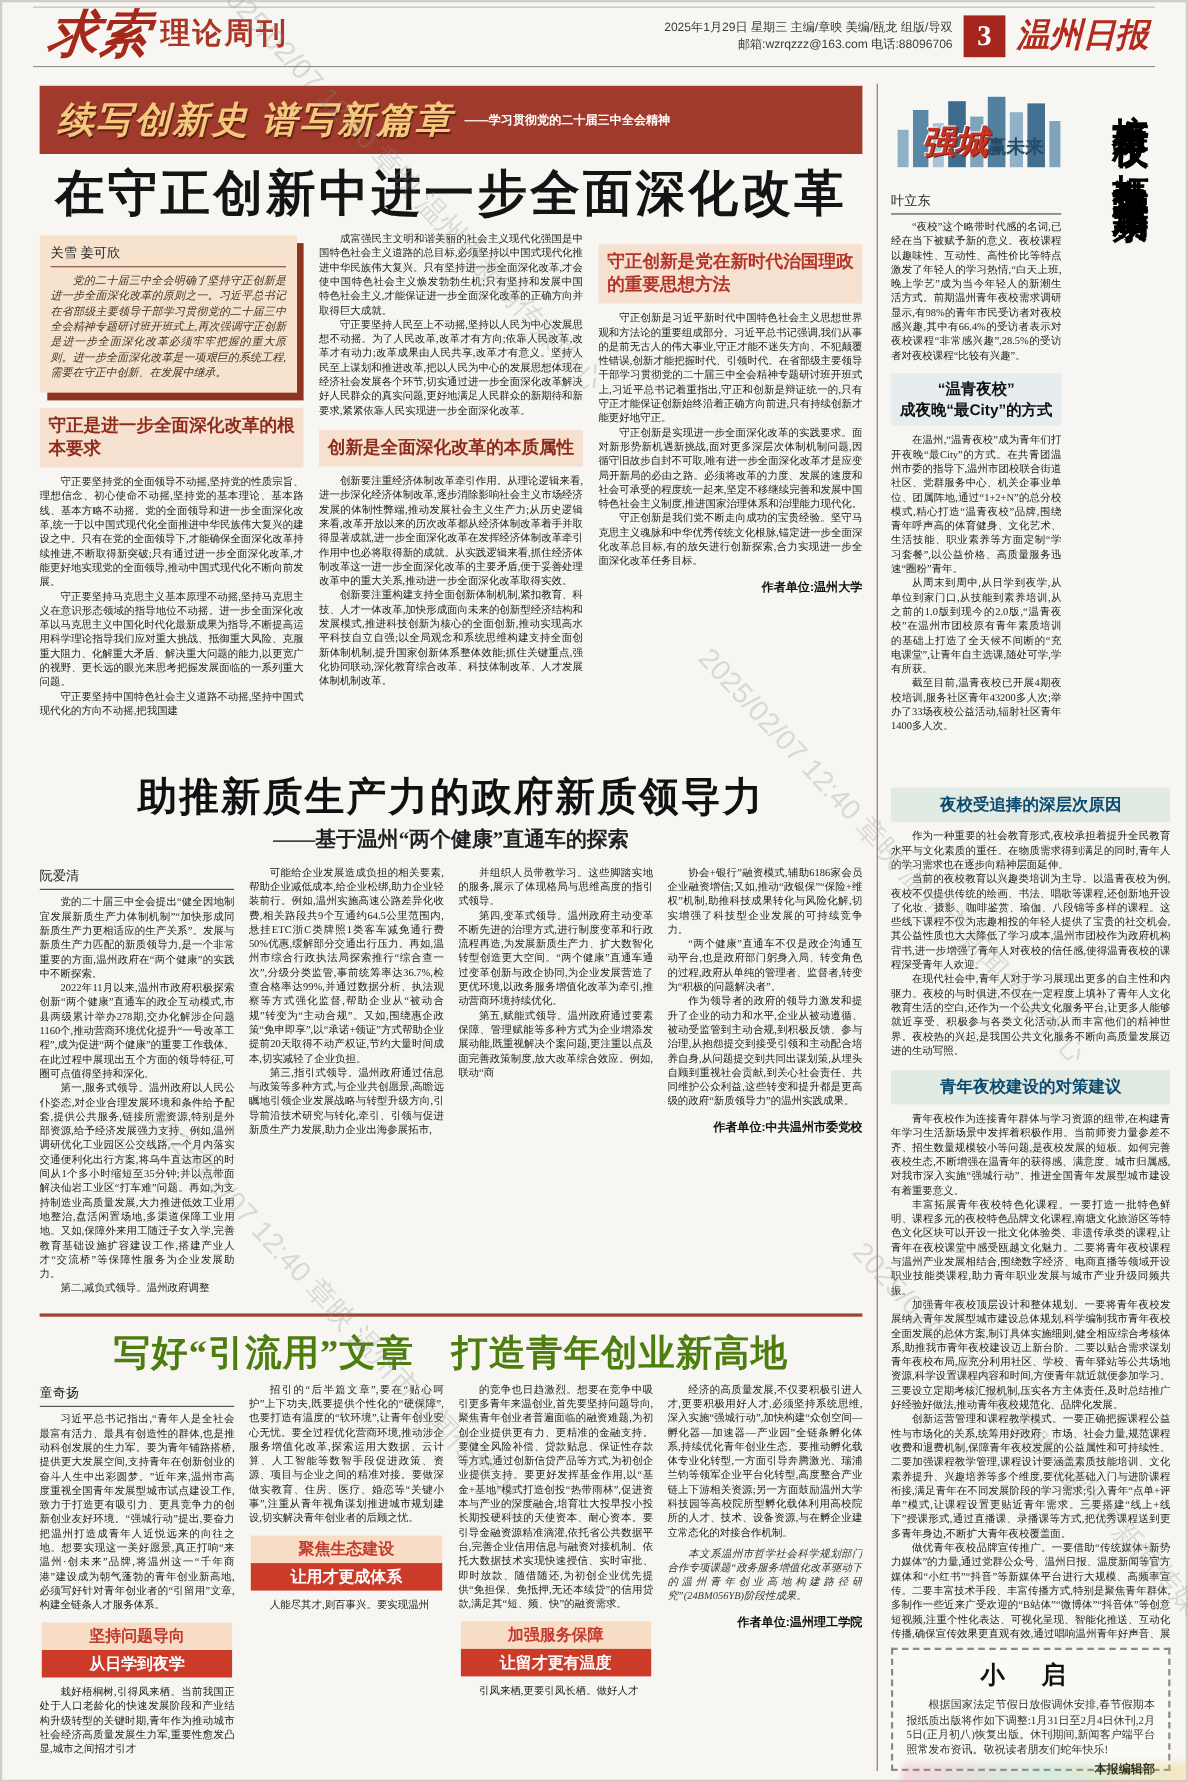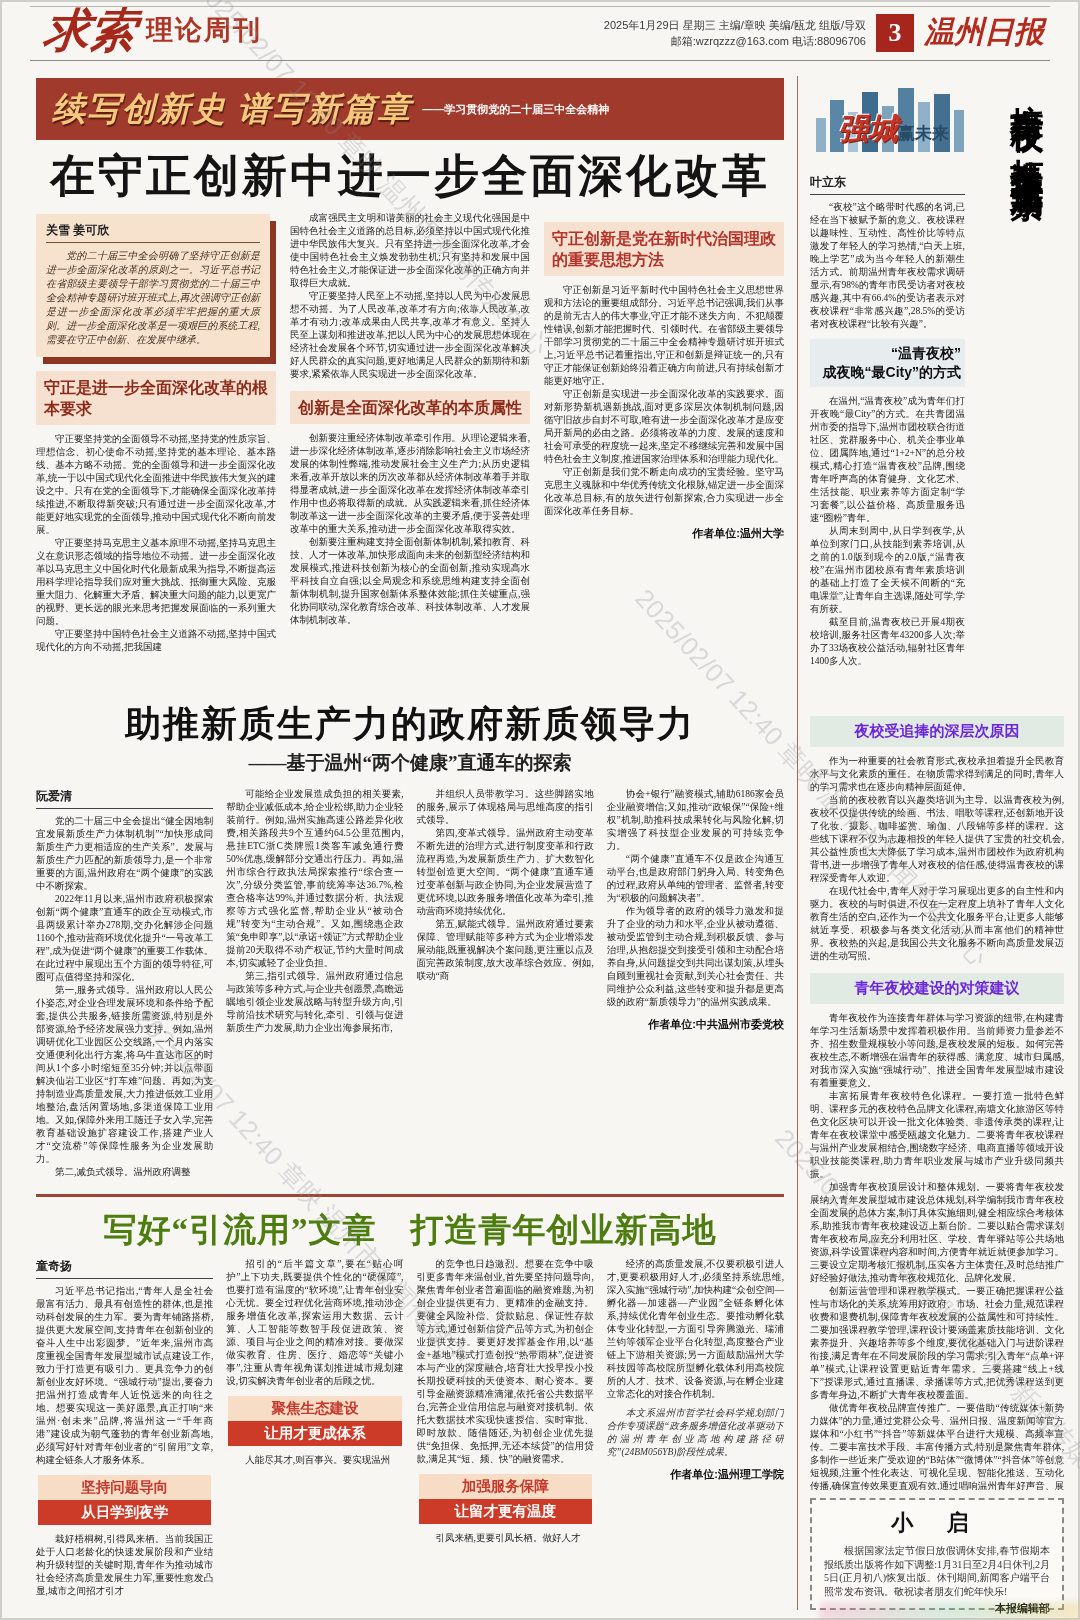--- a/index.html
+++ b/index.html
@@ -19,21 +19,21 @@
   .hdrline{position:absolute;left:30px;top:60px;width:1020px;height:1px;background:#8d8c86;}
   
   .banner{position:absolute;left:36px;top:78px;width:748px;height:62px;background:#a03a2c;display:flex;align-items:center;padding:0 16px;box-sizing:border-box;}
   .banner .gold{font-size:33px;font-weight:900;font-style:italic;color:#f3c97d;text-shadow:1px 2px 1px #5d1d12;letter-spacing:2px;white-space:nowrap;font-family:"Liberation Serif",serif;}
   .banner .sub{color:#fff;font-size:11px;font-weight:700;margin-left:10px;white-space:nowrap;font-family:"Liberation Sans",sans-serif;}
   
   .a1-headline{position:absolute;left:36px;top:146px;width:748px;text-align:center;font-size:45px;font-weight:900;letter-spacing:3px;color:#141414;font-family:"Liberation Sans",sans-serif;}
   .a1-body{position:absolute;left:36px;top:212px;width:748px;height:452px;display:flex;gap:14px;overflow:hidden;}
   .col{flex:1;overflow:hidden;}
   .col p, .flow p{font-size:9.5px;line-height:13px;color:#222;margin:0;text-indent:2em;text-align:justify;}
-  .byline{font-size:12px;font-weight:700;color:#222;border-bottom:1px solid #444;padding-bottom:3px;margin-bottom:6px;font-family:"Liberation Sans",sans-serif;}
+  .byline{font-size:12px;font-weight:400;color:#222;border-bottom:1px solid #444;padding-bottom:3px;margin-bottom:6px;font-family:"Liberation Sans",sans-serif;}
   .introbox{background:#f7e3cd;box-shadow:7px 7px 0 #8e3522;padding:8px 10px 10px;margin:2px 6px 14px 0;}
   .introbox .byline{border-bottom:1px solid #7a4a32;}
   .introbox .intro-text{font-size:10px;line-height:14px;color:#45301f;font-style:italic;text-indent:2em;text-align:justify;}
   .subhead{background:#f6e0d0;color:#8e2b1a;font-weight:900;font-size:16px;line-height:21px;padding:6px 8px;margin:10px 0 8px;font-family:"Liberation Sans",sans-serif;}
   .subhead.red{color:#b5342a;font-size:16px;}
   .author{font-size:11px;font-weight:700;text-align:right;margin-top:8px;color:#111;font-family:"Liberation Sans",sans-serif;}
   
   .a2-headline{position:absolute;left:36px;top:700px;width:748px;text-align:center;font-size:36px;font-weight:900;letter-spacing:2px;color:#111;}
   .a2-subtitle{position:absolute;left:36px;top:750px;width:748px;text-align:center;font-size:19px;font-weight:700;color:#222;}
   .a2-body{position:absolute;left:36px;top:788px;width:748px;height:398px;display:flex;gap:13px;overflow:hidden;}
@@ -45,22 +45,22 @@
   .redbox .l1{background:#f7ddc6;color:#c5392c;font-size:14.5px;font-weight:900;padding:3px 0;}
   .redbox .l2{background:#cc3a28;color:#fff;font-size:14.5px;font-weight:900;padding:3px 0;}
   
   .vrule{position:absolute;left:797px;top:76px;width:1px;height:1534px;background:#9a6b5a;}
   .rc-row1{position:absolute;left:810px;top:78px;width:254px;height:622px;display:flex;gap:23px;overflow:hidden;}
   .rc-main{flex:1;overflow:hidden;}
   .rc-vhead{width:76px;display:flex;justify-content:center;}
   .vheadline{writing-mode:vertical-rl;font-size:33px;font-weight:900;letter-spacing:3px;color:#000;line-height:1.15;font-family:"Liberation Serif",serif;}
   .rc-row2{position:absolute;left:810px;top:706px;width:254px;height:784px;overflow:hidden;}
   .rc-row2 p, .rc-main p{font-size:9.5px;line-height:13px;color:#222;margin:0;text-indent:2em;text-align:justify;}
-  .bluehead{background:#e7edef;color:#111;font-weight:900;font-size:14px;line-height:19px;text-align:right;padding:5px 4px;margin:8px 0;white-space:pre-line;font-family:"Liberation Sans",sans-serif;}
-  .greenhead{background:#e2eae4;color:#6d28d9;font-weight:900;font-size:15px;text-align:center;padding:6px 4px;margin:10px 0 8px;font-family:"Liberation Sans",sans-serif;}
+  .bluehead{background:#e7edef;color:#111;font-weight:900;font-size:14px;line-height:19px;text-align:center;padding:5px 4px;margin:8px 0;white-space:pre-line;font-family:"Liberation Sans",sans-serif;}
+  .greenhead{background:#e2eae4;color:#0c4a6e;font-weight:900;font-size:15px;text-align:center;padding:6px 4px;margin:10px 0 8px;font-family:"Liberation Sans",sans-serif;}
   .note{font-size:9.5px;line-height:13px;font-style:italic;color:#333;text-indent:2em;margin-top:6px;text-align:justify;}
   
   .logo{position:relative;width:185px;height:88px;margin:2px 0 6px;}
   .logo i{position:absolute;bottom:16px;display:block;}
   .logo-text{position:absolute;left:28px;bottom:18px;white-space:nowrap;}
   .logo-text .qc{font-size:30px;font-weight:900;font-style:italic;color:#c53527;text-shadow:1px 1px 0 #7e2014, -1px -1px 0 #fff;font-family:"Liberation Sans",sans-serif;}
   .logo-text .ywl{font-size:17px;font-weight:900;color:#274b66;font-family:"Liberation Sans",sans-serif;}
   
   .notice{position:absolute;left:810px;top:1498px;width:254px;height:112px;border:2px dashed #8a8a86;box-sizing:border-box;padding:6px 12px;background:#fbfaf7;}
   .notice-title{text-align:center;font-size:22px;font-weight:900;letter-spacing:14px;margin:2px 0 6px;color:#111;}

